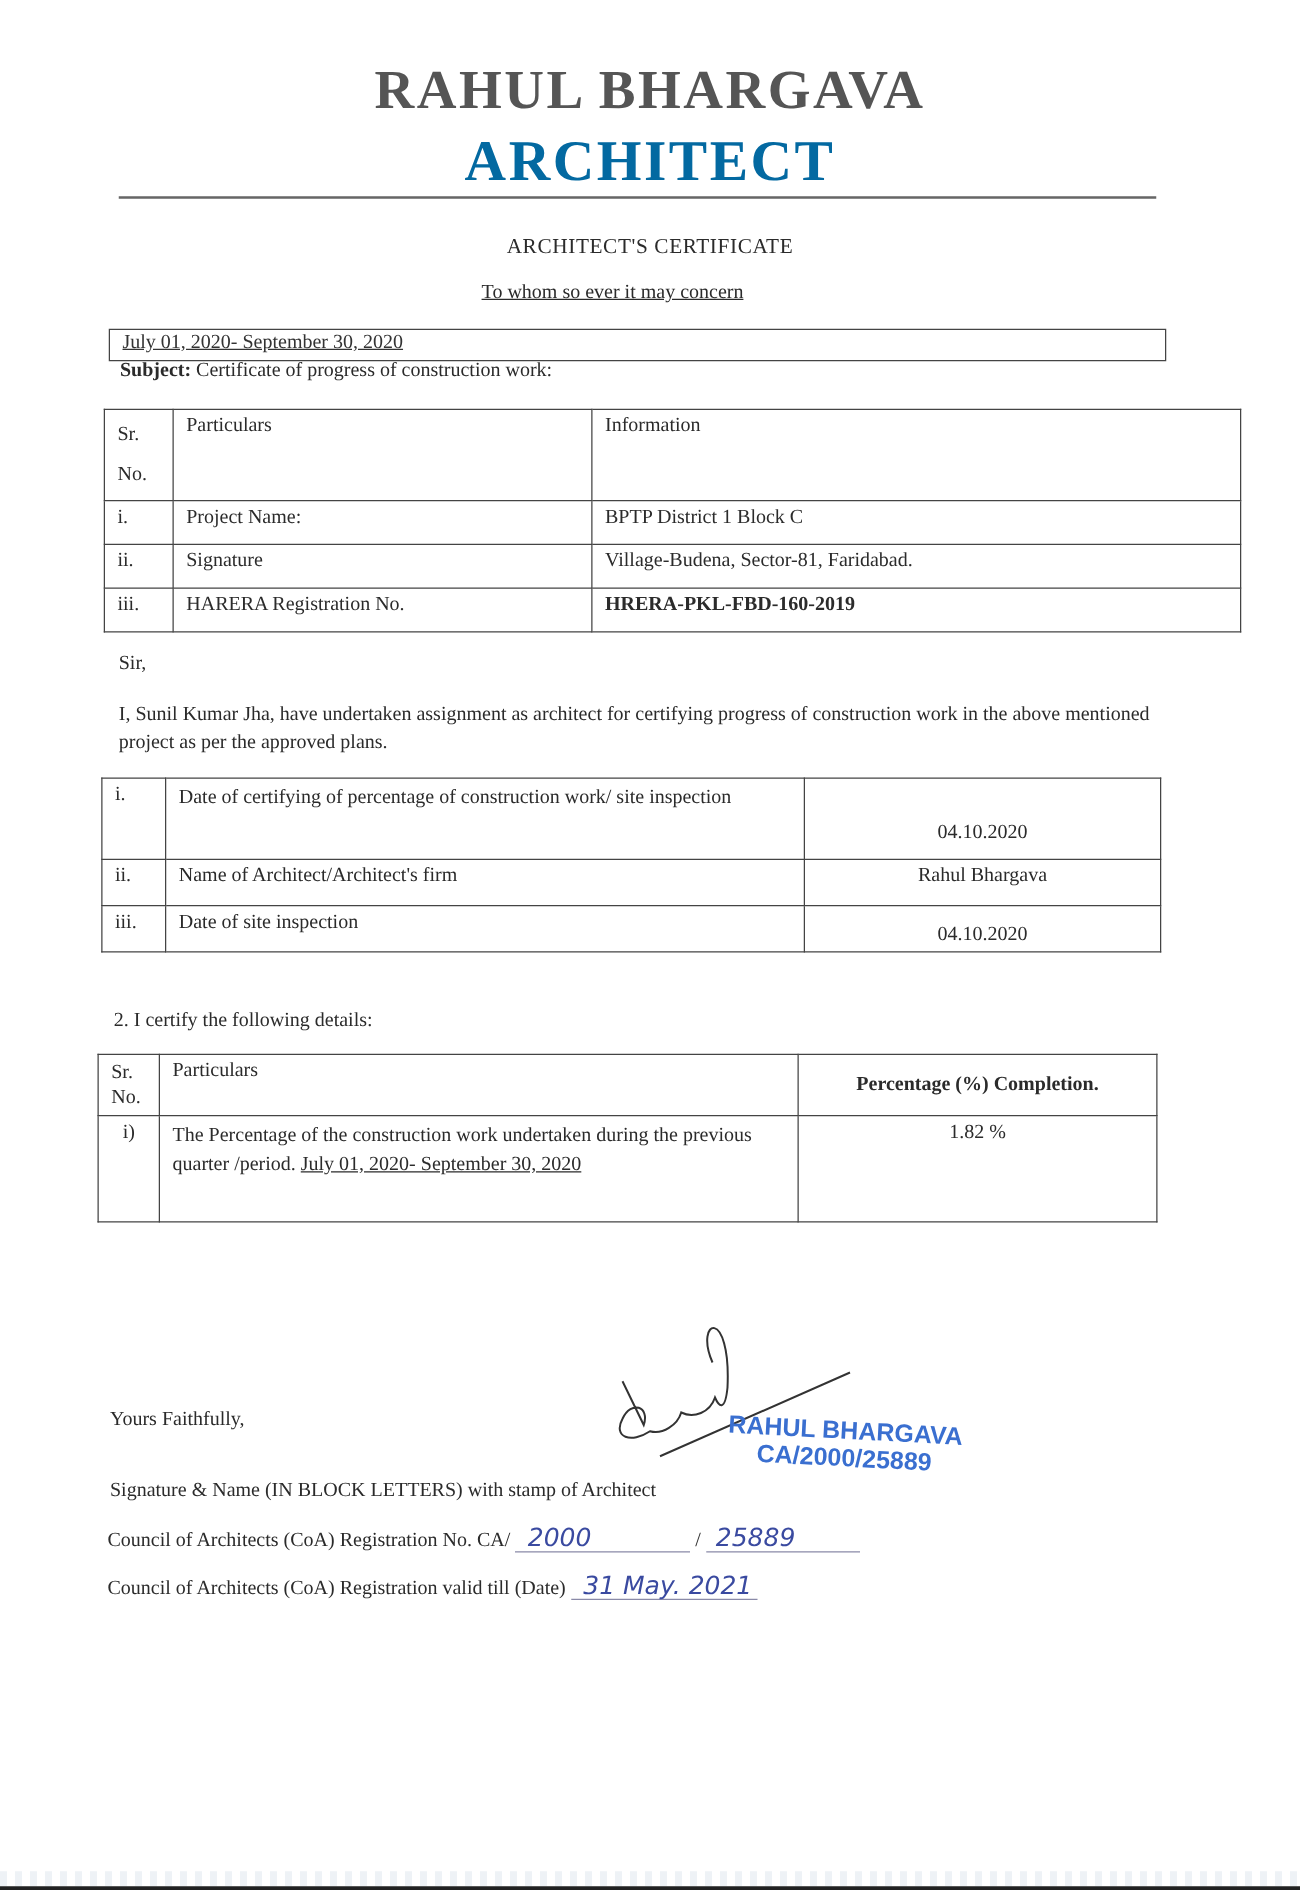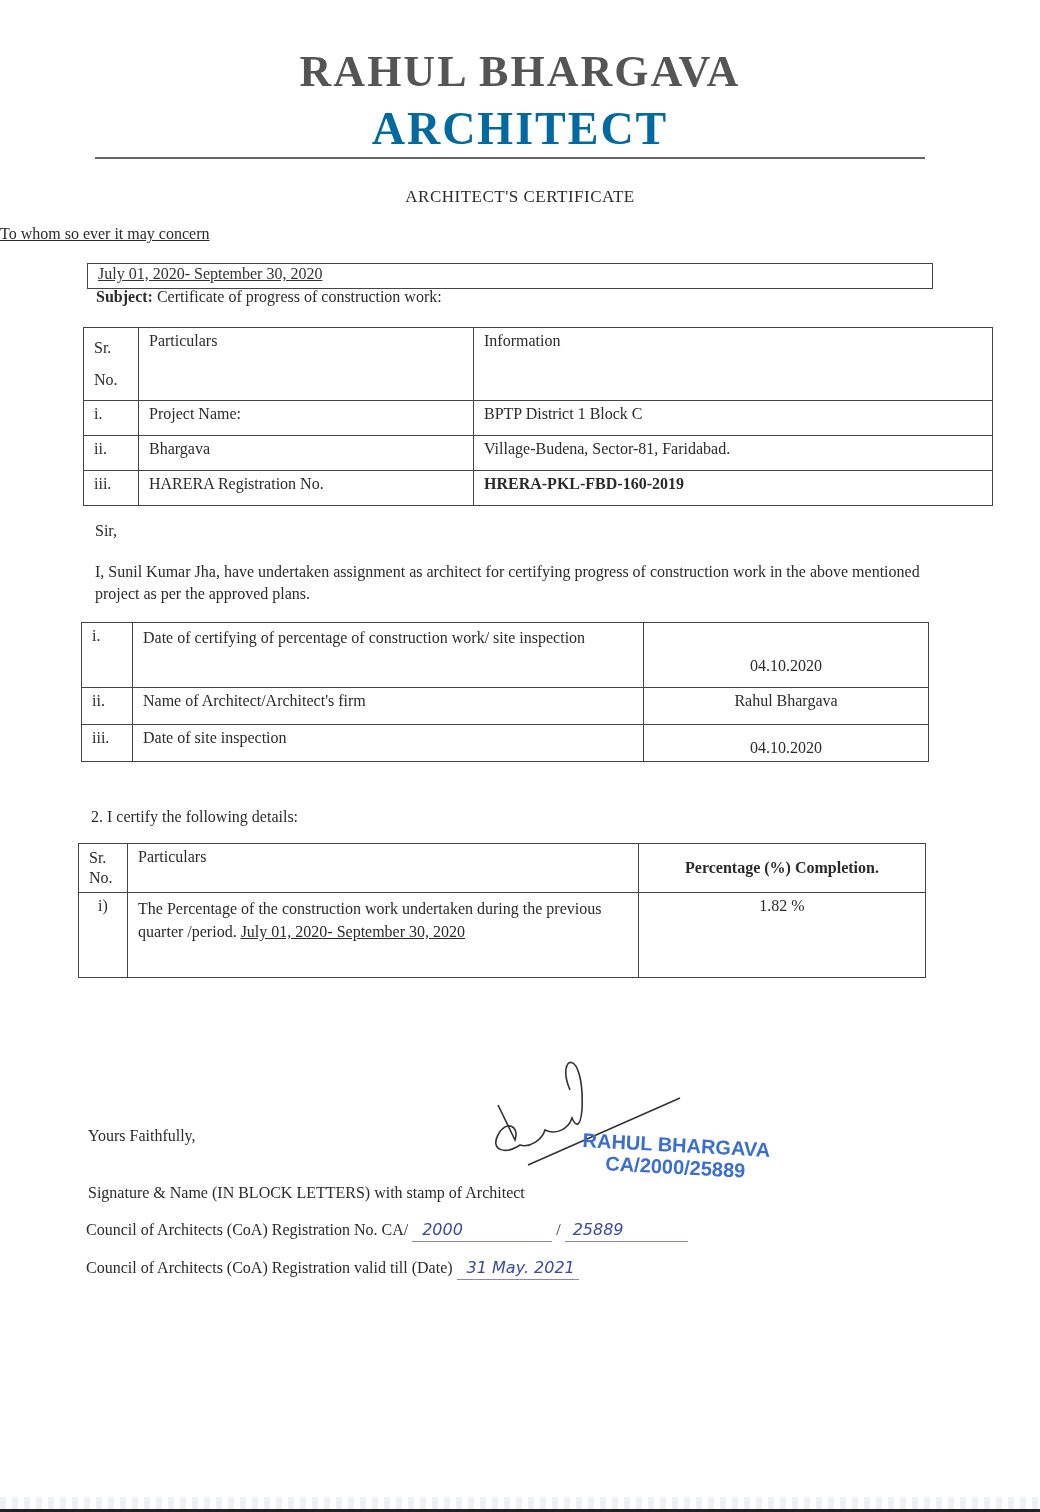--- a/index.html
+++ b/index.html
@@ -10,41 +10,41 @@
   }
   .abs { position: absolute; }
   .title1, .title2 {
     left: 0; width: 1040px; text-align: center; color: #555555;
     font-family: "Liberation Serif", serif; font-weight: bold; letter-spacing: 2px;
   }
   .title1 { top: 46px; font-size: 44px; }
   .title2 { top: 102px; font-size: 46px; color: #0369a1; }
   .hrule { left: 95px; top: 157px; width: 830px; height: 2px; background: #666; }
   .cert-title { top: 187px; left: 0; width: 1040px; text-align: center; font-size: 17px; letter-spacing: 0.5px; }
-  .concern { top: 225px; left: 0; width: 980px; text-align: left; font-size: 16px; }
+  .concern { top: 225px; left: 0; width: 980px; text-align: center; font-size: 16px; }
   .concern span { text-decoration: underline; }
   .report-box {
     left: 87px; top: 263px; width: 844px; height: 24px; border: 1px solid #444;
     display: flex; font-size: 16px;
   }
   .report-box .l { width: 420px; border-right: 1px solid #444; padding: 1px 10px; }
   .report-box .r { padding: 1px 10px; text-decoration: underline; color: #333; }
   .subject { left: 96px; top: 288px; font-size: 16px; }
   .subject b { font-weight: bold; }
   table { border-collapse: collapse; position: absolute; font-size: 16px; }
   td { border: 1.5px solid #444; vertical-align: top; padding: 4px 10px; }
   .t1 { left: 83px; top: 327px; width: 910px; border-radius: 15px; }
   .t1 td { height: 26px; }
   .t2 { left: 81px; top: 622px; width: 848px; }
   .t3 { left: 78px; top: 843px; width: 848px; }
   .para { left: 95px; font-size: 16px; line-height: 22px; }
   .center { text-align: center; }
   .bold { font-weight: bold; }
   .u { text-decoration: underline; }
-  .hand { color: #3a4aa0; font-family: "DejaVu Sans", sans-serif; font-size: 16px; font-style: italic; }
+  .hand { color: #3a4aa0; font-family: "DejaVu Sans", sans-serif; font-size: 20px; font-style: italic; }
   .blank { display: inline-block; border-bottom: 1px solid #8a8aa8; }
   .stamp {
     color: #3a6fd0; font-family: "Liberation Sans", sans-serif; font-weight: bold; font-size: 20px;
     transform: rotate(3deg); text-align: center; line-height: 22px;
   }
   .bottom-pattern { left: 0; top: 1497px; width: 1040px; height: 12px;
     background: repeating-linear-gradient(90deg, #eef2f6 0 6px, #ffffff 6px 12px); }
   .bottom-line { left: 0; top: 1509px; width: 1040px; height: 3px; background: #222; }
 </style>
 </head>
@@ -73,21 +73,21 @@
     <td style="width:314px">Particulars</td>
     <td>Information</td>
   </tr>
   <tr>
     <td>i.</td>
     <td>Project Name:</td>
     <td>BPTP District 1 Block C</td>
   </tr>
   <tr>
     <td>ii.</td>
-    <td>Bhargava</td>
+    <td>Signature</td>
     <td>Village-Budena, Sector-81, Faridabad.</td>
   </tr>
   <tr>
     <td>iii.</td>
     <td>HARERA Registration No.</td>
     <td class="bold">HRERA-PKL-FBD-160-2019</td>
   </tr>
 </tbody>
   </table>
 

